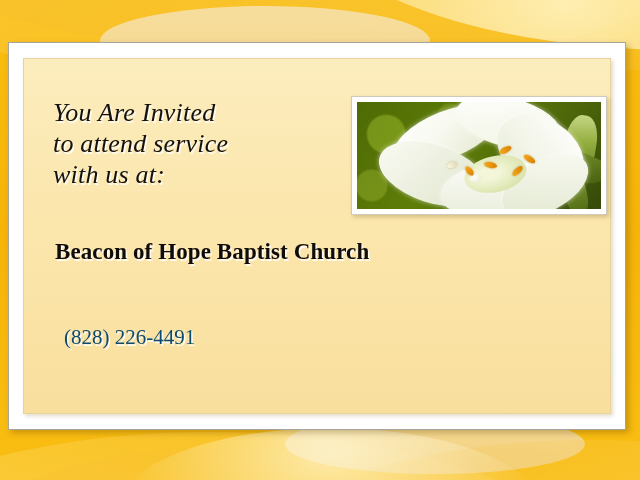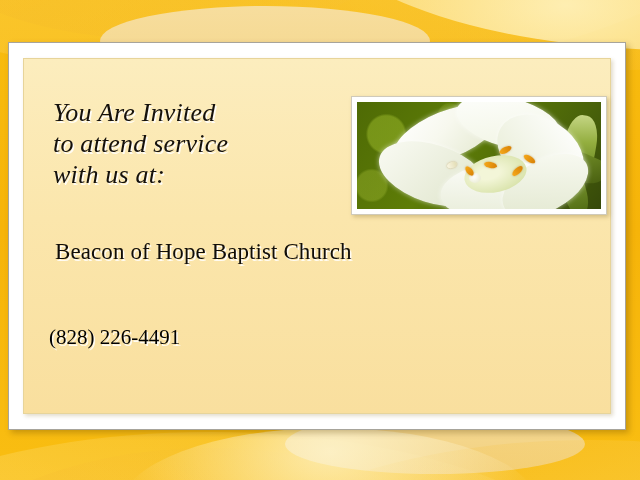--- a/index.html
+++ b/index.html
@@ -118,42 +118,42 @@
     line-height: 31px;
     color: #15110C;
     text-shadow: 1.5px 1.5px 0 rgba(255,255,255,0.85);
     white-space: pre-line;
     letter-spacing: .2px;
     margin-left: 12px;
   }
   .org-name {
     position: absolute;
     left: 55px; top: 238px;
-    font-weight: normal;
+    font-weight: bold;
     font-size: 23px;
     line-height: 27px;
     color: #100D09;
     text-shadow: 1.5px 1.5px 0 rgba(255,255,255,0.85);
     letter-spacing: .1px;
   }
   .addr {
     position: absolute;
     left: 54px; top: 272px;
     font-size: 21px;
     line-height: 25px;
     color: #15110C;
     text-shadow: 1.5px 1.5px 0 rgba(255,255,255,0.85);
     white-space: pre-line;
   }
   .phone {
     position: absolute;
-    left: 49px; top: 325px;
+    left: 64px; top: 325px;
     font-size: 21px;
     line-height: 25px;
-    color: #000000;
+    color: #0c4a6e;
     text-shadow: 1.5px 1.5px 0 rgba(255,255,255,0.85);
   }
 
   
   .photo-frame {
     position: absolute;
     left: 351px; top: 96px;
     width: 256px; height: 119px;
     background: #FFFFFF;
     border: 1px solid #CFCABA;

